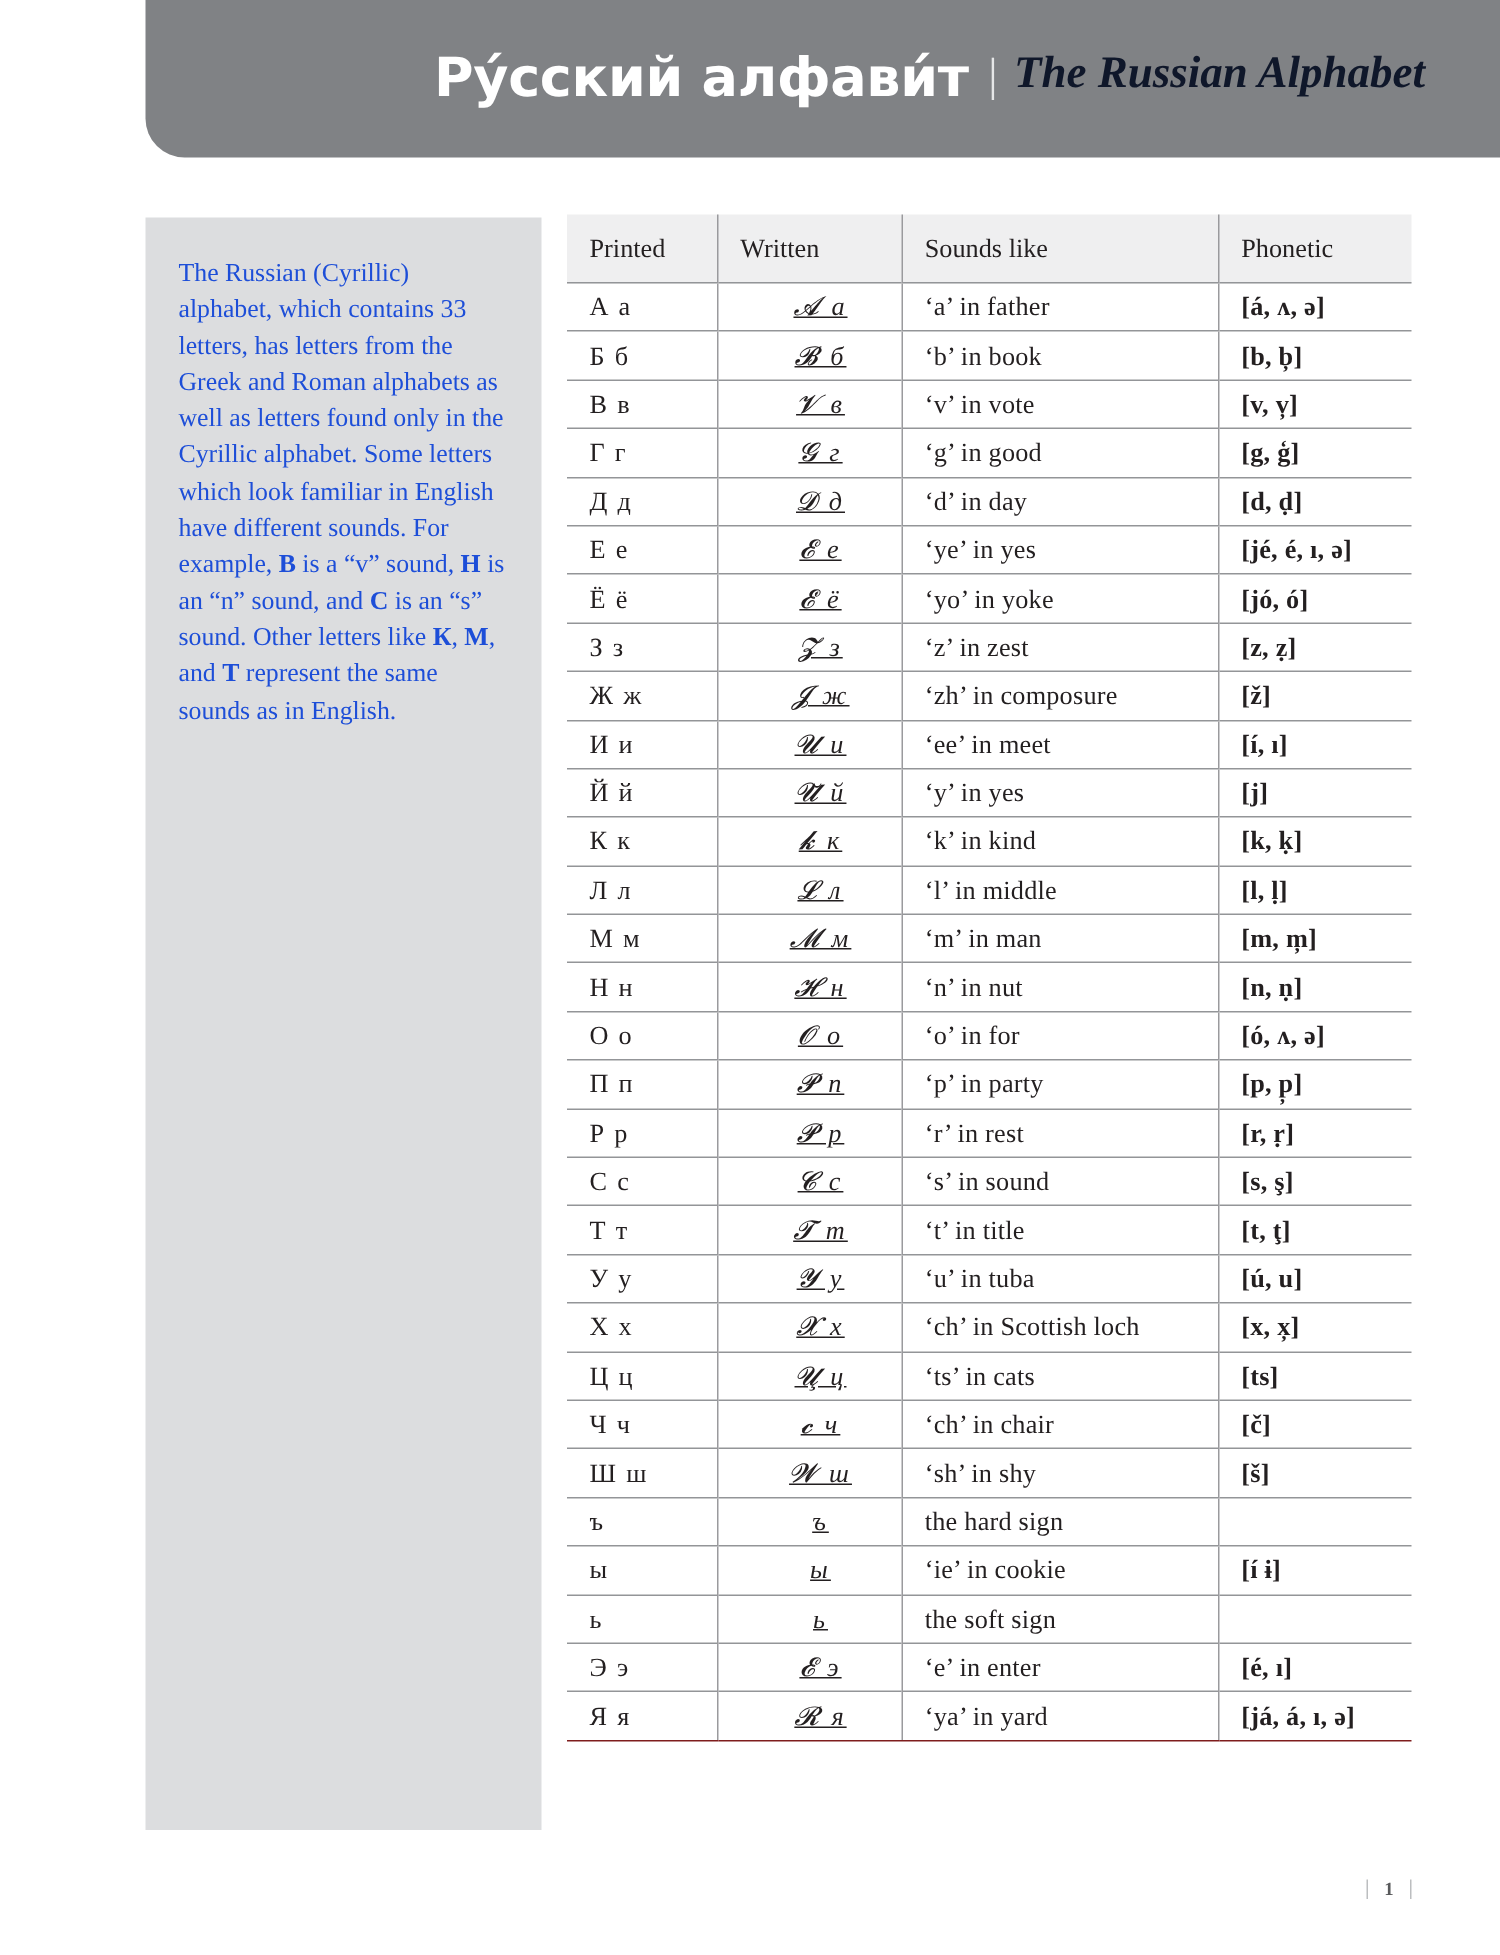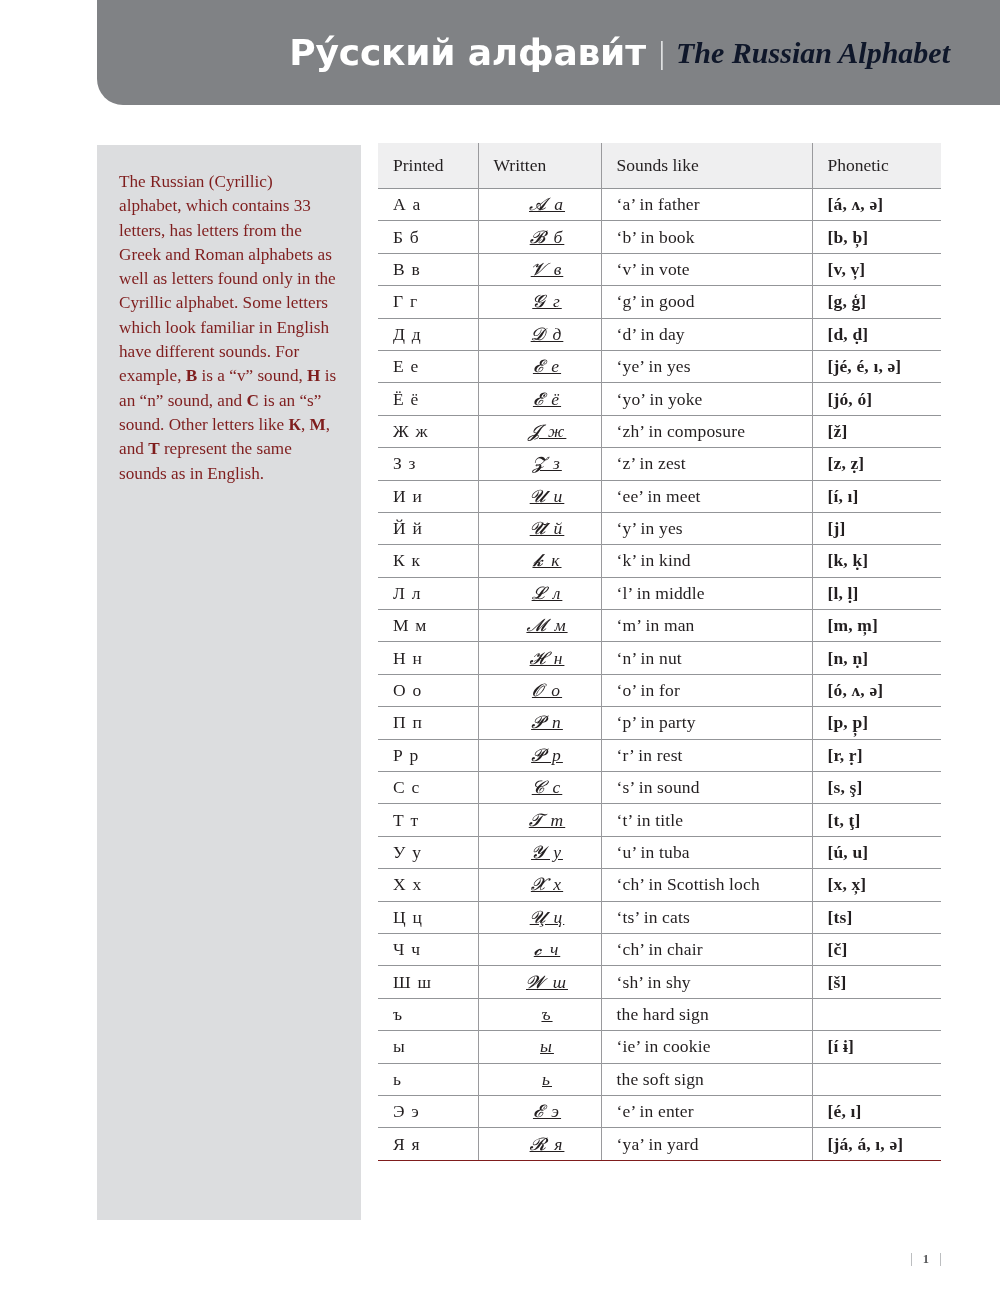--- a/index.html
+++ b/index.html
@@ -26,21 +26,21 @@
     background: #808285;
     border-bottom-left-radius: 26px;
     box-sizing: border-box;
     display: flex;
     align-items: center;
     justify-content: flex-end;
     padding-right: 50px;
   }
   #header-title-group {
     display: flex;
-    align-items: center;
+    align-items: flex-start;
     white-space: nowrap;
   }
   #title-ru {
     font-family: "DejaVu Sans", sans-serif;
     font-weight: bold;
     font-size: 36px;
     color: #ffffff;
     letter-spacing: -0.2px;
   }
   #title-sep {
@@ -67,21 +67,21 @@
     height: 1075px;
     background: #dcdddf;
     box-sizing: border-box;
     padding: 25px 22px 0 22px;
   }
   #sidebar-note p {
     margin: 0;
     font-family: "Liberation Serif", serif;
     font-size: 17.2px;
     line-height: 24.3px;
-    color: #7f1d1d;
+    color: #1d4ed8;
     text-align: left;
   }
   #sidebar-note b { font-weight: bold; }
 
   
   #alphabet-table {
     position: absolute;
     left: 378px;
     top: 143px;
     width: 563px;
@@ -227,30 +227,30 @@
         <td class="cell-sounds col-sep">‘ye’ in yes</td>
         <td class="cell-phonetic col-sep">[jé, é, ı, ə]</td>
       </tr>
       <tr>
         <td class="cell-printed">Ё ё</td>
         <td class="cell-written col-sep">𝓔̈ ё</td>
         <td class="cell-sounds col-sep">‘yo’ in yoke</td>
         <td class="cell-phonetic col-sep">[jó, ó]</td>
       </tr>
       <tr>
+        <td class="cell-printed">З з</td>
+        <td class="cell-written col-sep">𝓩 з</td>
+        <td class="cell-sounds col-sep">‘z’ in zest</td>
+        <td class="cell-phonetic col-sep">[z, ẓ]</td>
+      </tr>
+      <tr>
         <td class="cell-printed">Ж ж</td>
         <td class="cell-written col-sep">𝓙 ж</td>
         <td class="cell-sounds col-sep">‘zh’ in composure</td>
         <td class="cell-phonetic col-sep">[ž]</td>
-      </tr>
-      <tr>
-        <td class="cell-printed">З з</td>
-        <td class="cell-written col-sep">𝓩 з</td>
-        <td class="cell-sounds col-sep">‘z’ in zest</td>
-        <td class="cell-phonetic col-sep">[z, ẓ]</td>
       </tr>
       <tr>
         <td class="cell-printed">И и</td>
         <td class="cell-written col-sep">𝓤 и</td>
         <td class="cell-sounds col-sep">‘ee’ in meet</td>
         <td class="cell-phonetic col-sep">[í, ı]</td>
       </tr>
       <tr>
         <td class="cell-printed">Й й</td>
         <td class="cell-written col-sep">𝓤̆ й</td>

